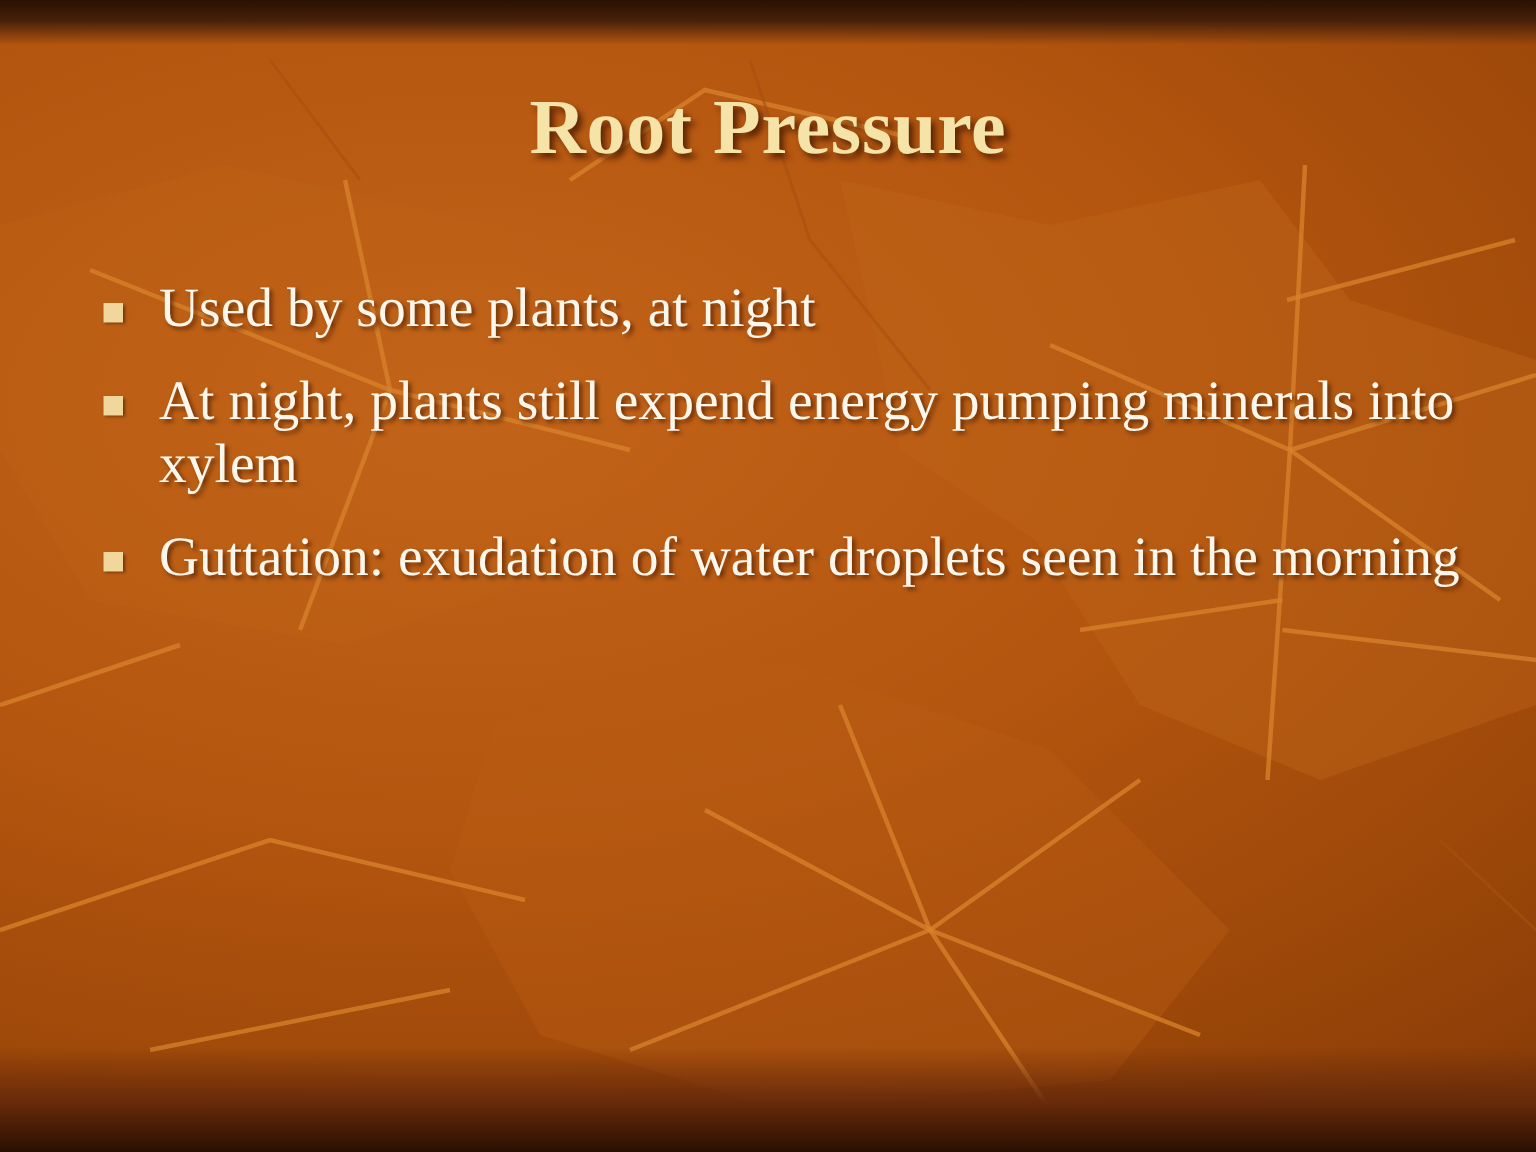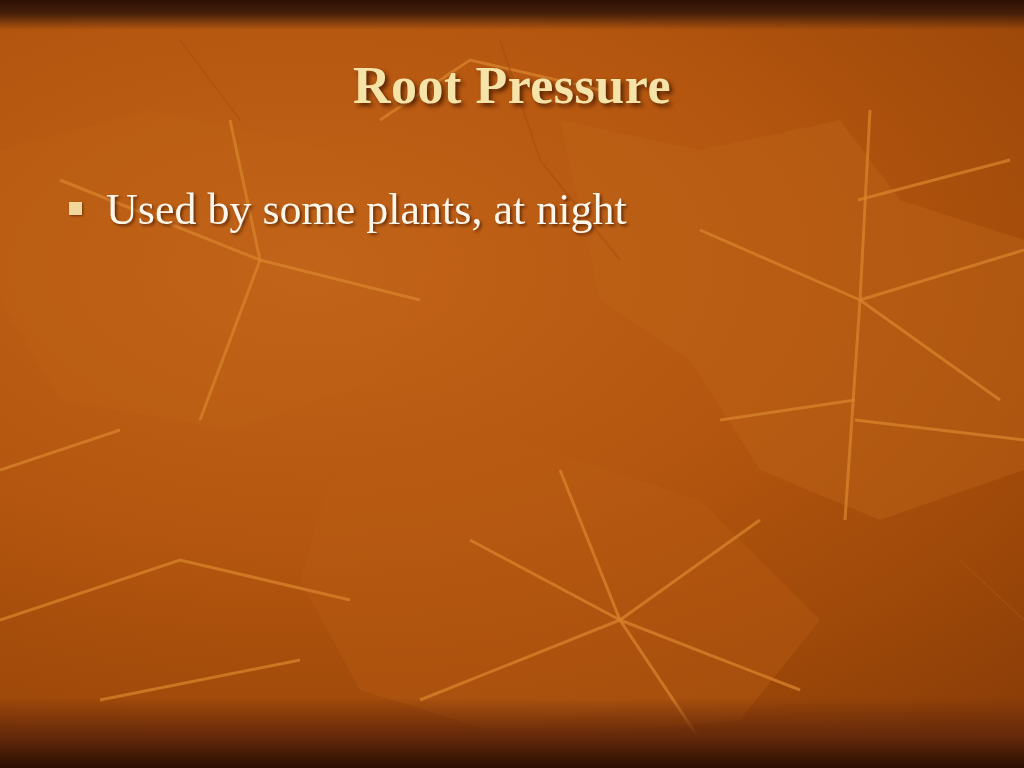--- a/index.html
+++ b/index.html
@@ -60,21 +60,21 @@
     left: 58px;
     right: 40px;
     list-style: none;
     margin: 0;
     padding: 0;
     color: #fdf6ea;
   }
   .bullet-item {
     position: relative;
     padding-left: 48px;
-    font-size: 44px;
+    font-size: 37px;
     line-height: 1.12;
     margin-bottom: 21px;
     text-shadow: 2px 2px 3px rgba(60,20,0,0.65);
   }
   .bullet-item .marker {
     position: absolute;
     left: 11px;
     top: 17px;
     width: 13px;
     height: 13px;
@@ -132,15 +132,23 @@
   <div class="band-top"></div>
   <div class="band-bottom"></div>
 
   <div class="title">Root Pressure</div>
 
   <ul class="body-list">
     <li class="bullet-item">
       <span class="marker"></span>
       <span class="bullet-text">Used by some plants, at night</span>
     </li>
+    <li class="bullet-item">
+      <span class="marker"></span>
+      <span class="bullet-text">At night, plants still expend energy pumping minerals into xylem</span>
+    </li>
+    <li class="bullet-item">
+      <span class="marker"></span>
+      <span class="bullet-text">Guttation:  exudation of water droplets seen in the morning</span>
+    </li>
   </ul>
 
 </div>
 
 </body></html>

